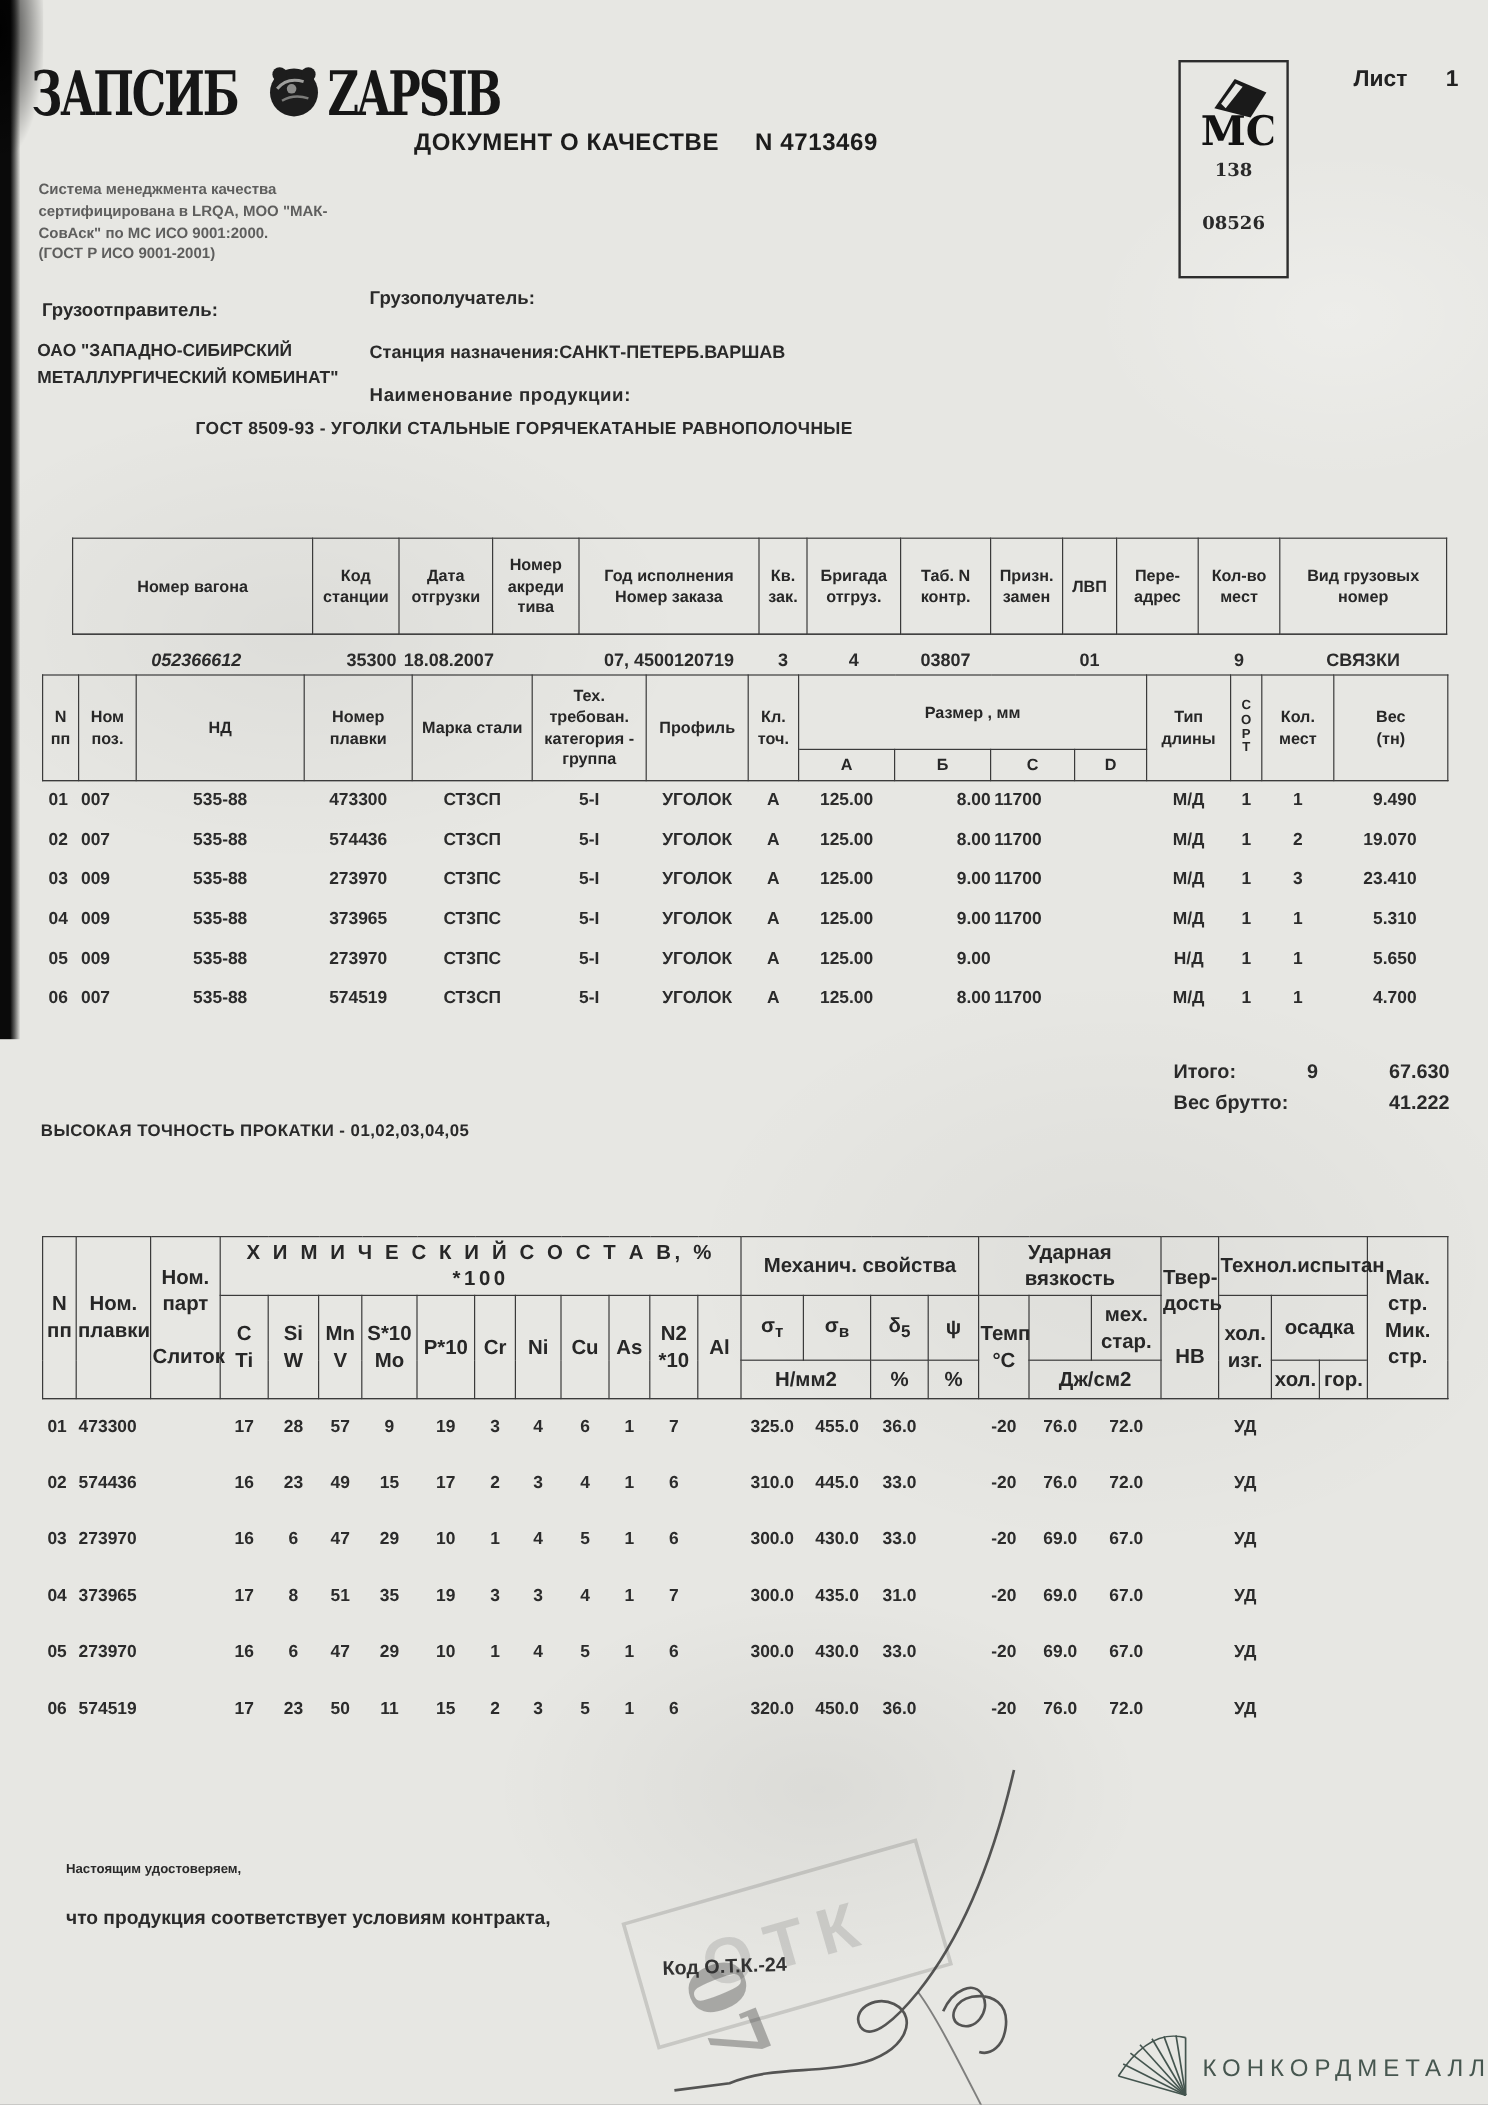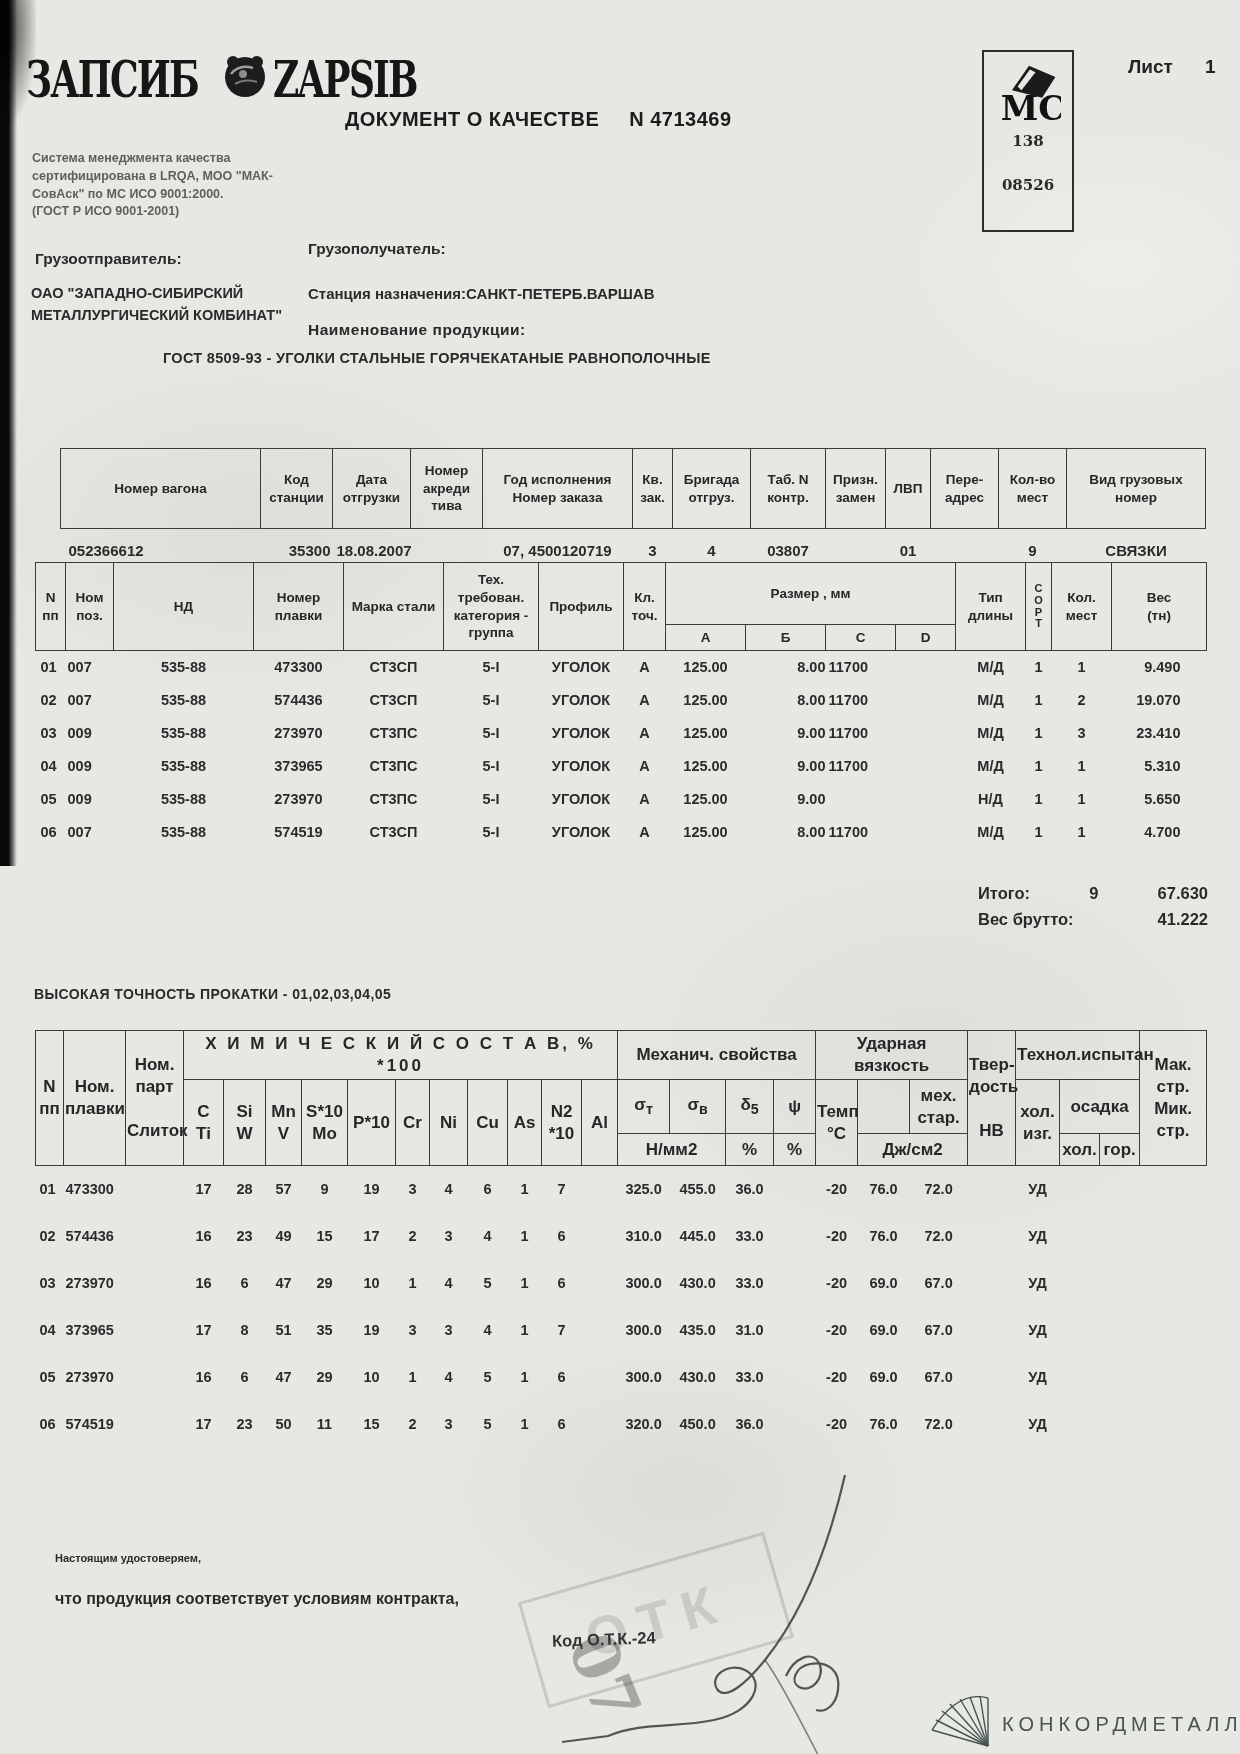--- a/index.html
+++ b/index.html
@@ -49,40 +49,40 @@
   
   table{border-collapse:collapse;table-layout:fixed;}
   th{border:1.5px solid #3b3b3b;font-weight:700;font-size:13.5px;text-align:center;
      vertical-align:middle;white-space:pre-line;padding:2px 1px;line-height:1.3;color:#272727;}
   td{border:none;font-size:15px;font-weight:700;text-align:center;padding:2px;color:#2b2b2b;vertical-align:middle;}
 
   .t1{left:60px;top:448px;}
   #t1{width:1146px;}
   #t1 thead tr{height:80px;}
   #t1 tbody tr{height:44px;}
-  #t1 tbody td:nth-child(1){text-align:left;padding-left:8px;}
+  #t1 tbody td:nth-child(1){text-align:center;padding-left:8px;font-style:italic;}
   #t1 tbody td:nth-child(2){text-align:right;padding-right:2px;}
   #t1 tbody td:nth-child(3){text-align:left;padding-left:4px;}
 
   .t2{left:35px;top:562px;}
   #t2{width:1172px;}
   #t2 thead tr:nth-child(1){height:62px;}
   #t2 thead tr:nth-child(2){height:26px;}
   #t2 tbody tr{height:33px;}
   #t2 tbody td{font-size:14.5px;}
   #t2 tbody td:nth-child(1){text-align:left;padding-left:5px;}
   #t2 tbody td:nth-child(2){text-align:left;}
   #t2 tbody td:nth-child(10){text-align:right;padding-right:0;}
   #t2 tbody td:nth-child(11){text-align:left;padding-left:3px;}
   #t2 tbody td:nth-child(16){text-align:right;padding-right:26px;}
   .sort-th{font-size:11px;line-height:1.05;}
 
   .totals{left:978px;top:884px;width:230px;font-size:16.5px;}
   .totals .row{display:flex;justify-content:space-between;margin-bottom:7px;}
-  .precision{left:34px;top:986px;font-size:14px;letter-spacing:.4px;}
+  .precision{left:34px;top:934px;font-size:14px;letter-spacing:.4px;}
 
   .t3{left:35px;top:1030px;}
   #t3{width:1172px;}
   #t3 th{font-size:17px;}
   #t3 thead tr:nth-child(1){height:40px;}
   #t3 thead tr:nth-child(2){height:54px;}
   #t3 thead tr:nth-child(3){height:32px;}
   #t3 tbody tr{height:47px;}
   #t3 tbody td{font-size:14.5px;}
   #t3 tbody td:nth-child(1){text-align:left;padding-left:4px;}

